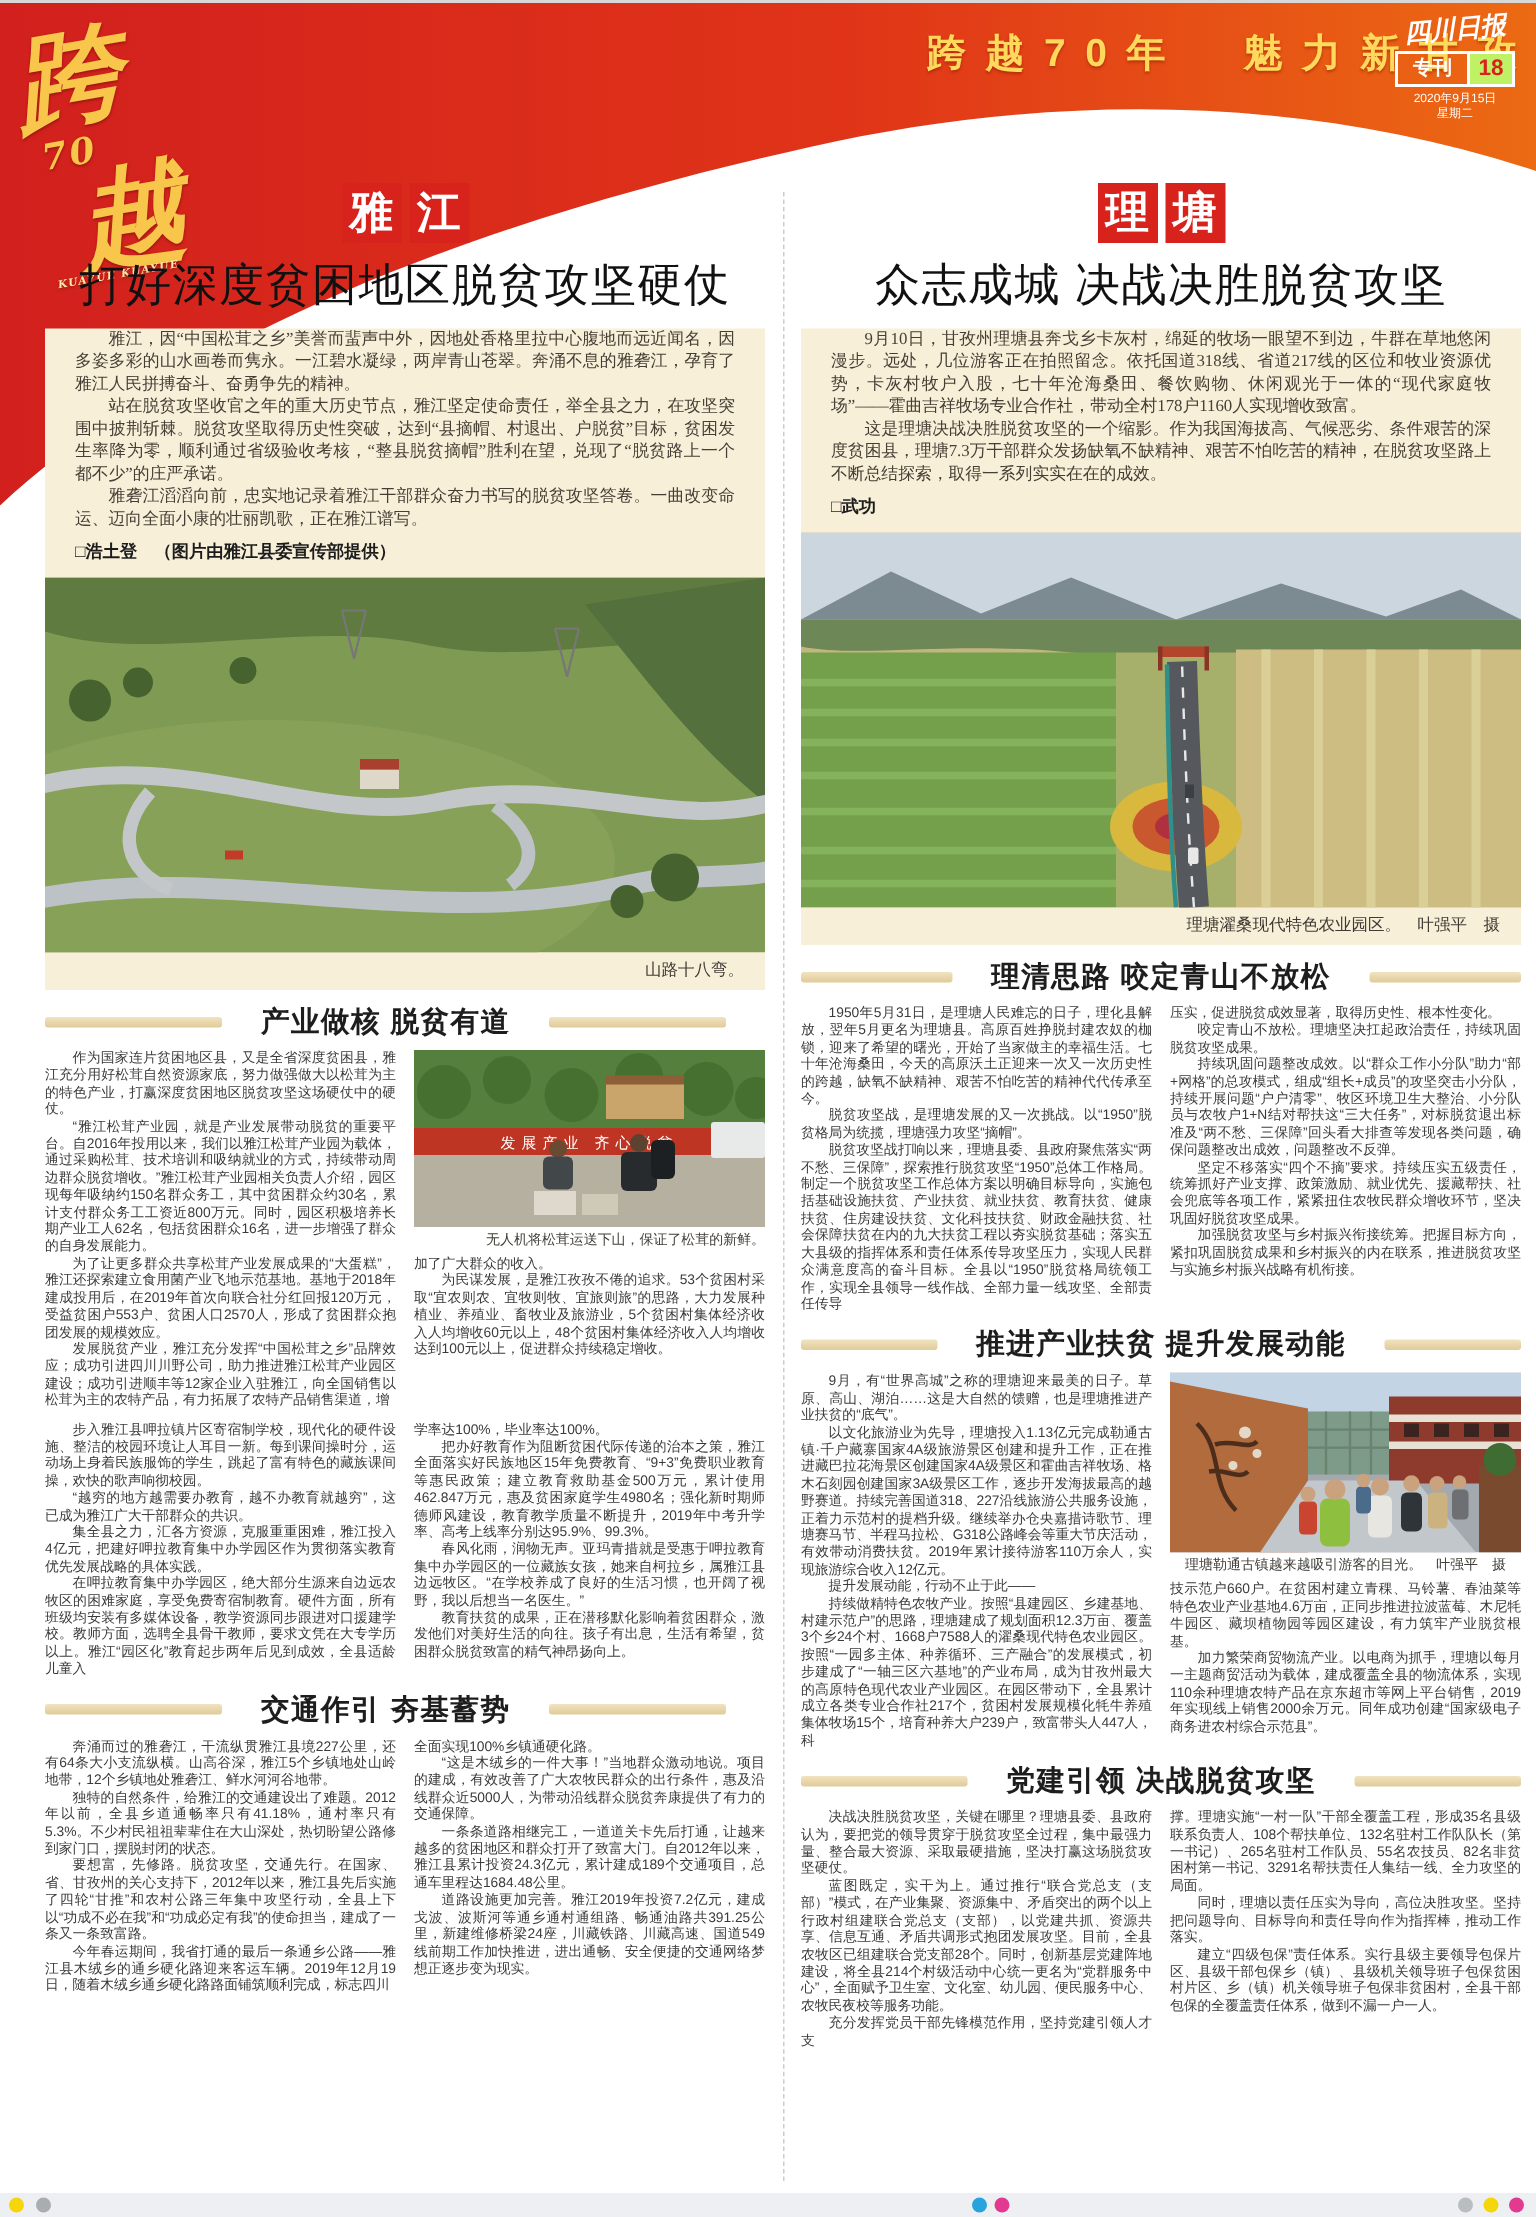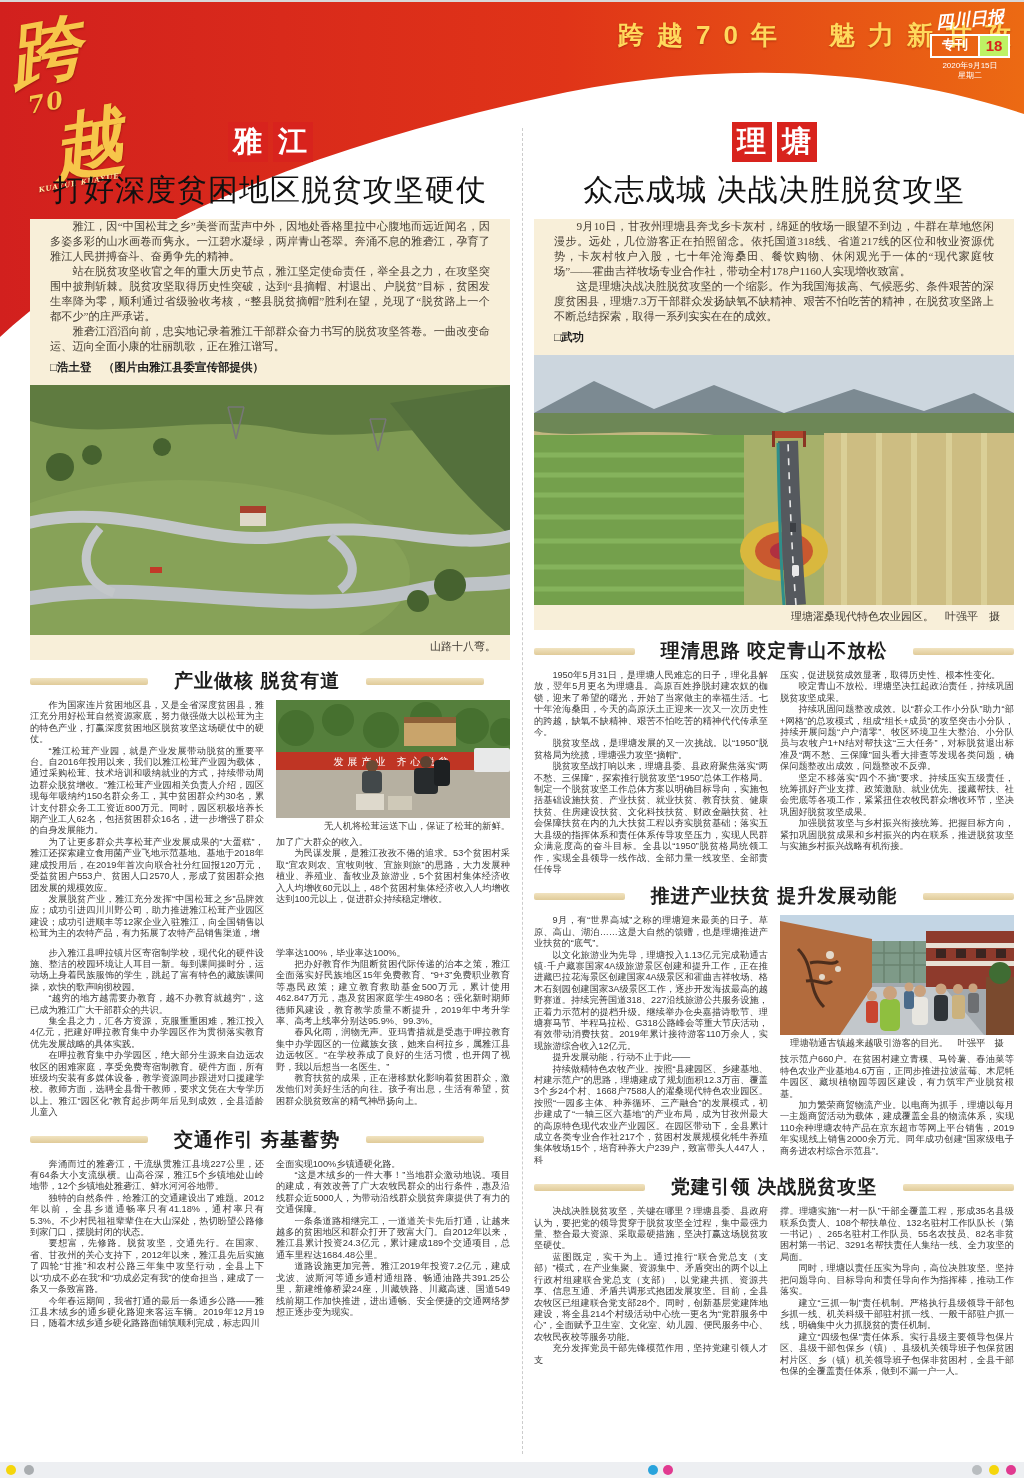--- a/index.html
+++ b/index.html
@@ -356,21 +356,20 @@
         <div>
             <p>决战决胜脱贫攻坚，关键在哪里？理塘县委、县政府认为，要把党的领导贯穿于脱贫攻坚全过程，集中最强力量、整合最大资源、采取最硬措施，坚决打赢这场脱贫攻坚硬仗。</p>
             <p>蓝图既定，实干为上。通过推行“联合党总支（支部）”模式，在产业集聚、资源集中、矛盾突出的两个以上行政村组建联合党总支（支部），以党建共抓、资源共享、信息互通、矛盾共调形式抱团发展攻坚。目前，全县农牧区已组建联合党支部28个。同时，创新基层党建阵地建设，将全县214个村级活动中心统一更名为“党群服务中心”，全面赋予卫生室、文化室、幼儿园、便民服务中心、农牧民夜校等服务功能。</p>
             <p>充分发挥党员干部先锋模范作用，坚持党建引领人才支</p>
           </div>
       </div>
       <div class="col">
         <p class="cont">撑。理塘实施“一村一队”干部全覆盖工程，形成35名县级联系负责人、108个帮扶单位、132名驻村工作队队长（第一书记）、265名驻村工作队员、55名农技员、82名非贫困村第一书记、3291名帮扶责任人集结一线、全力攻坚的局面。</p>
         <div>
             <p>同时，理塘以责任压实为导向，高位决胜攻坚。坚持把问题导向、目标导向和责任导向作为指挥棒，推动工作落实。</p>
-            <p>建立“三抓一制”责任机制。严格执行县级领导干部包乡抓一线、机关科级干部驻村抓一线、一般干部驻户抓一线，明确集中火力抓脱贫的责任机制。</p>
             <p>建立“四级包保”责任体系。实行县级主要领导包保片区、县级干部包保乡（镇）、县级机关领导班子包保贫困村片区、乡（镇）机关领导班子包保非贫困村，全县干部包保的全覆盖责任体系，做到不漏一户一人。</p>
           </div>
       </div>
     </div>
   </div>
 </div>
 
 <div class="bottom-bar">
   <span class="dot" style="left:6px;background:#f5d60c;"></span>
   <span class="dot" style="left:24px;background:#a9adb0;"></span>

